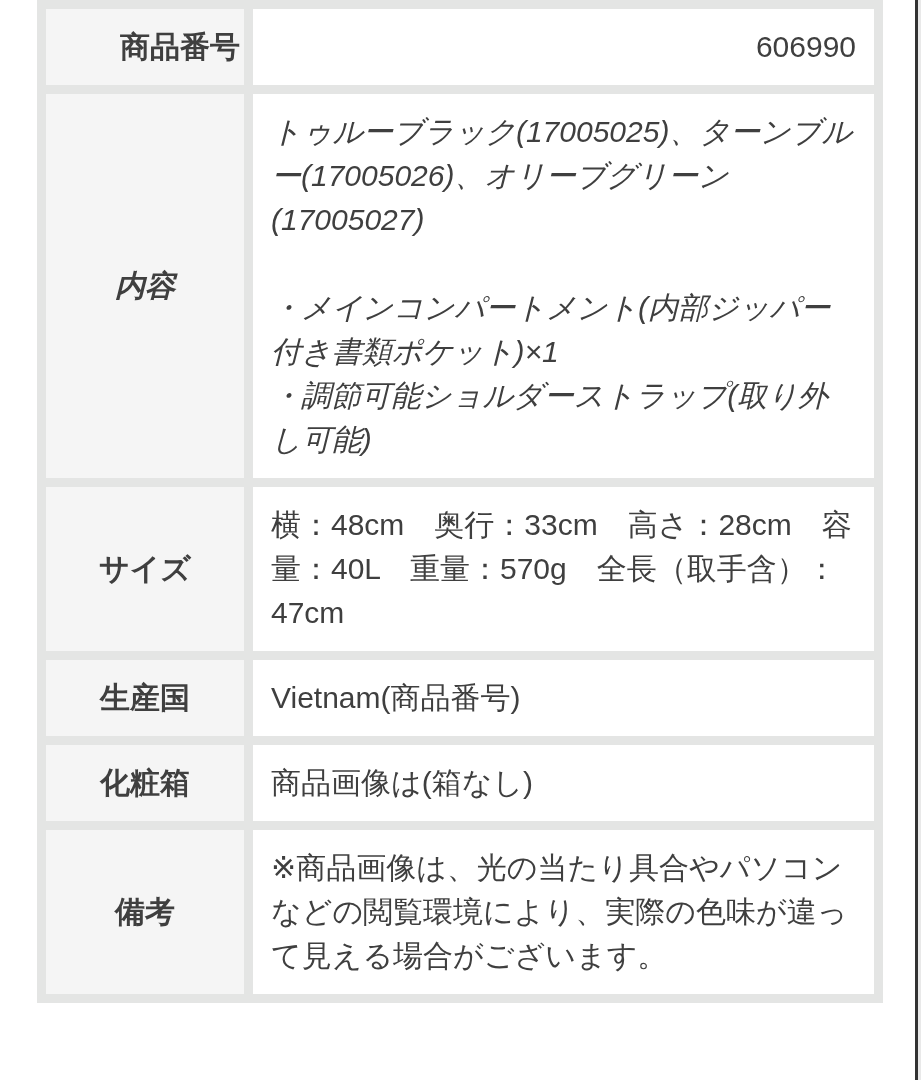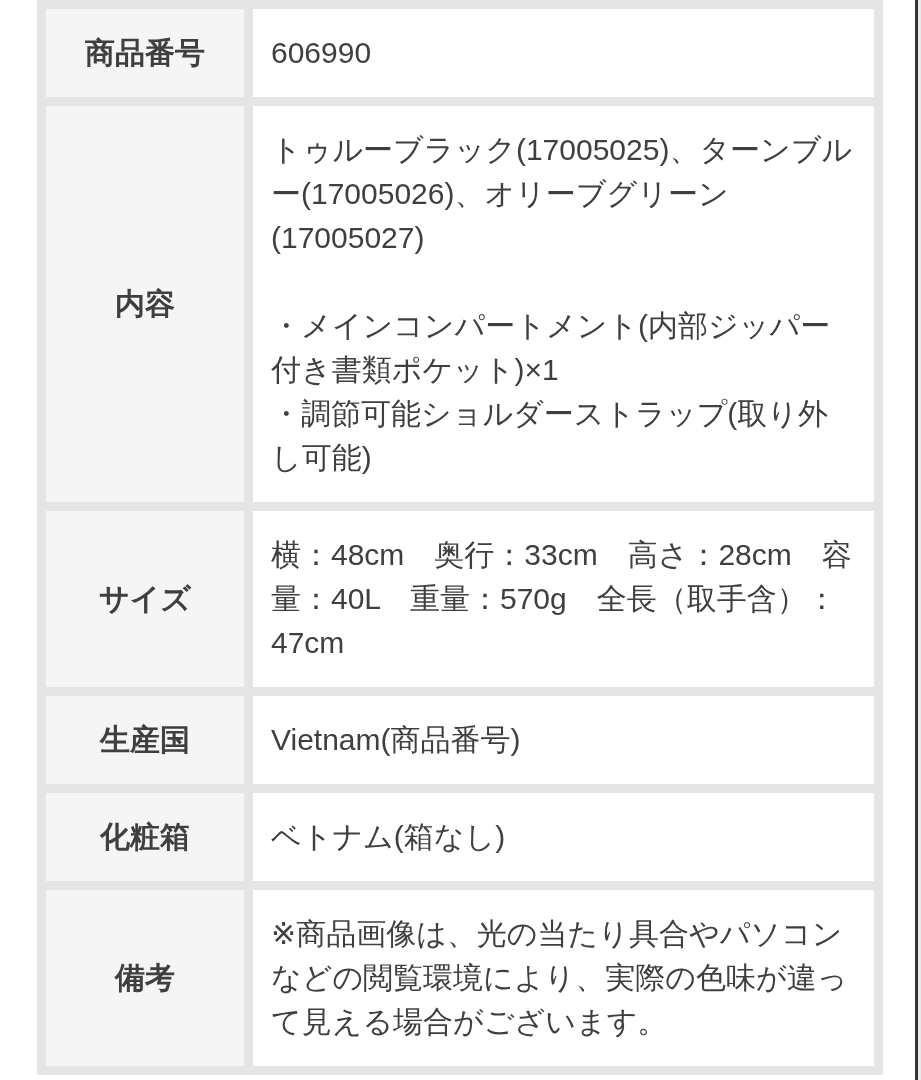--- a/index.html
+++ b/index.html
@@ -35,27 +35,27 @@
     width: 198px;
     background: #f5f5f5;
     font-weight: bold;
     text-align: center;
     padding: 6px 4px;
   }
   .spec-table td {
     width: 621px;
     background: #ffffff;
     text-align: left;
-    padding: 22px 18px;
+    padding: 16px 18px;
     line-height: 44px;
     white-space: pre-wrap;
     overflow-wrap: break-word;
   }
-  tr.r1 > * { height: 62px; }
-  tr.r2 > * { height: 357px; }
+  tr.r1 > * { height: 62px; text-align: right; }
+  tr.r2 > * { height: 357px; font-style: italic; }
   tr.r3 > * { height: 69px; }
   tr.r4 > * { height: 136px; }
   tr.r5 > * { height: 107px; }
   tr.r6 > * { height: 66px; margin-left: 8px; }
   tr.r7 > * { height: 66px; margin-left: 44px; }
   tr.r8 > * { height: 158px; }
   .right-edge-line {
     position: absolute;
     top: 0;
     bottom: 0;
@@ -91,21 +91,21 @@
     <tr class="r4">
       <th>サイズ</th>
       <td>横：48cm　奥行：33cm　高さ：28cm　容量：40L　重量：570g　全長（取手含）：47cm</td>
     </tr>
     <tr class="r6">
       <th>生産国</th>
       <td>Vietnam(商品番号)</td>
     </tr>
     <tr class="r7">
       <th>化粧箱</th>
-      <td>ベトナム(箱なし)</td>
+      <td>商品画像は(箱なし)</td>
     </tr>
     <tr class="r8">
       <th>備考</th>
       <td>※商品画像は、光の当たり具合やパソコンなどの閲覧環境により、実際の色味が違って見える場合がございます。</td>
     </tr>
   </tbody>
 </table>
 
 <div class="right-edge-line"></div>
 <div class="right-edge-gutter"></div>

